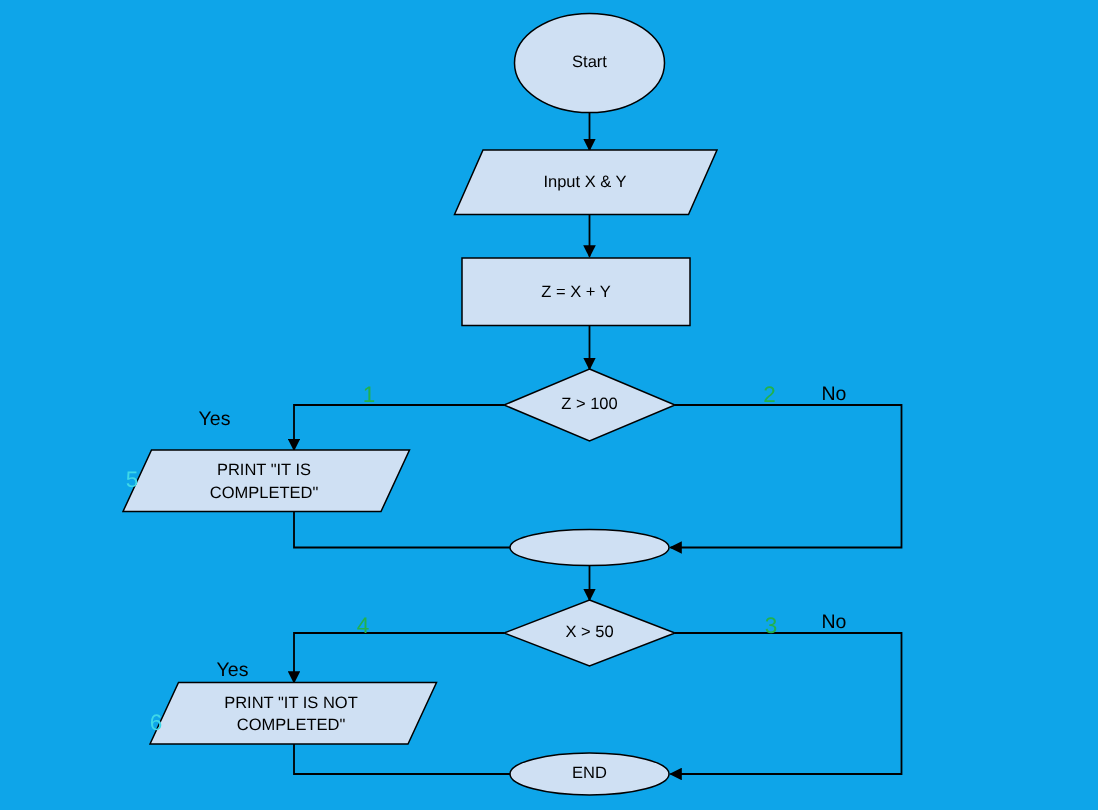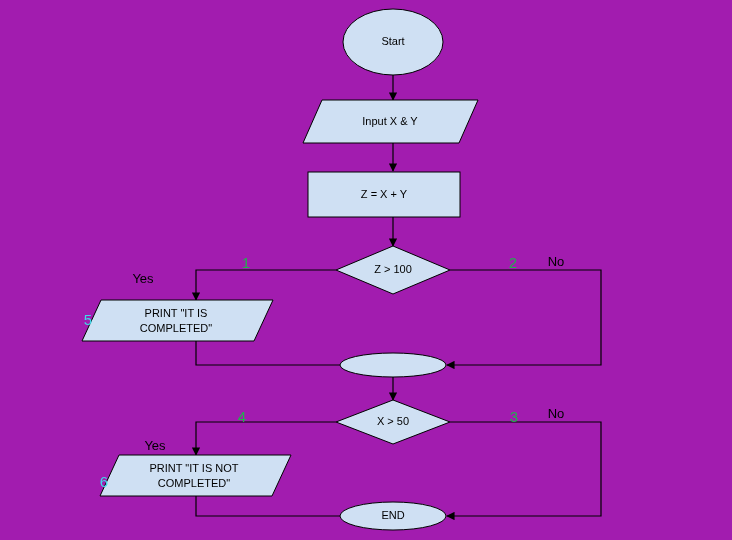--- a/index.html
+++ b/index.html
@@ -4,21 +4,21 @@
 <style>
   html, body {
     margin: 0;
     padding: 0;
     background: #ffffff;
   }
   #canvas {
     position: relative;
     width: 732px;
     height: 540px;
-    background: #a21caf;
+    background: #0ea5e9;
     font-family: "Liberation Sans", sans-serif;
     overflow: hidden;
   }
   svg.flow {
     position: absolute;
     left: 0;
     top: 0;
     width: 732px;
     height: 540px;
   }

